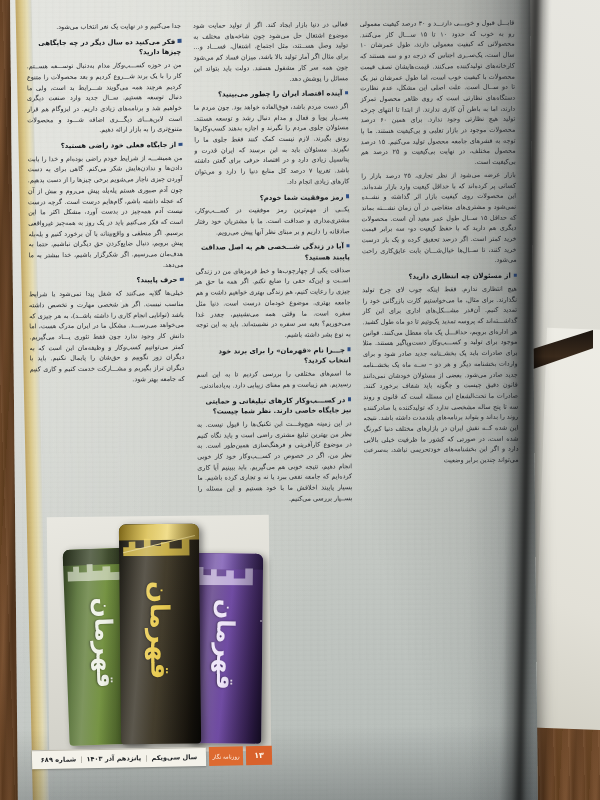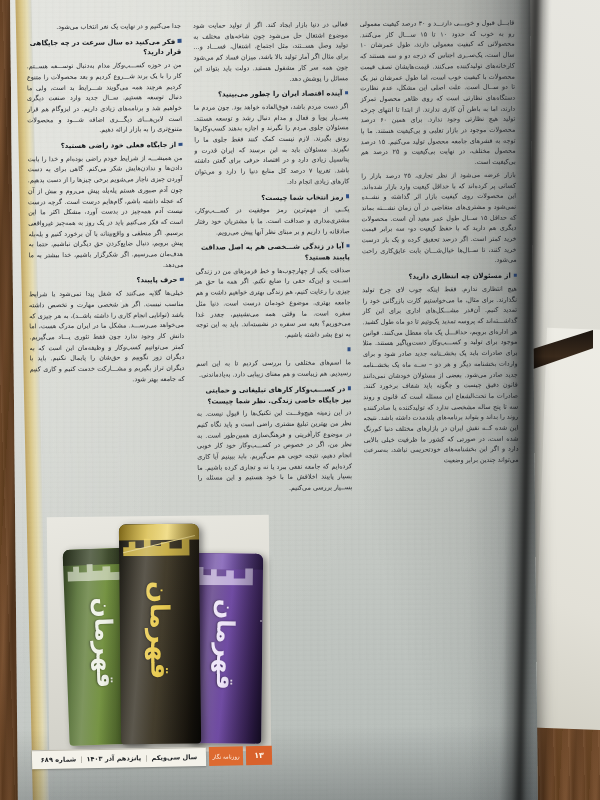--- a/index.html
+++ b/index.html
@@ -364,41 +364,41 @@
         <p>هیچ انتظاری ندارم. فقط اینکه چوب لای چرخ تولید نگذارند. برای مثال، ما می‌خواستیم کارت بازرگانی خود را تمدید کنیم. آن‌قدر مشـــکل‌های اداری برای این کار گذاشـــته‌اند که پروسه تمدید یک‌وتیم تا دو ماه طول کشید. هر اداره‌ای برویم، حداقـــل یک ماه معطل می‌کنند. قوانین موجود برای تولید و کســـب‌وکار دست‌وپاگیر هستند. مثلا برای صادرات باید یک بخشــنامه جدید صادر شود و برای واردات بخشنامه دیگر و هر دو – ســه ماه یک بخشــنامه جدید صادر می‌شود. بعضی از مسئولان خودشان نمی‌دانند قانون دقیق چیست و چگونه باید شفاف برخورد کنند. صادرات ما تحت‌الشعاع این مسئله است که قانون و روند سه تا پنج ساله مشخصی ندارد که تولیدکننده یا صادرکننده روند را بداند و بتواند برنامه‌های بلندمدت داشته باشد. نتیجه این شده کــه نقش ایران در بازارهای مختلف دنیا کم‌رنگ شده است، در صورتی که کشور ما ظرفیت خیلی بالایی دارد و اگر این بخشنامه‌های خودتحریمی نباشد، به‌سرعت می‌تواند چندین برابر وضعیت</p>
       </div>
 
       <div class="col">
         <p>فعالی در دنیا بازار ایجاد کند. اگر از تولید حمایت شود موضوع اشتغال حل می‌شود چون شاخه‌های مختلف به تولید وصل هســتند، مثل اجتماع، اشتغال، فســـاد و… برای مثال اگر آمار تولید بالا باشد، میزان فساد کم می‌شود چون همه سر کار مشغول هستند. دولت باید بتواند این مسائل را پوشش دهد.</p>
         <h3>
           <span class="bullet"></span><span>آینده اقتصاد ایران را چطور می‌بینید؟</span>
         </h3>
         <p>اگر دست مردم باشد، فوق‌العاده خواهد بود. چون مردم ما بســیار پویا و فعال و مدام دنبال رشد و توسعه هستند. مسئولان جلوی مردم را نگیرند و اجازه بدهند کسب‌وکارها رونق بگیرند. لازم نیست کمک کنند فقط جلوی ما را نگیرند. مسئولان باید به این برسند که ایران قدرت و پتانسیل زیادی دارد و در اقتصاد حرفی برای گفتن داشته باشد. تقریبا ۷ درصد کل منابع دنیا را دارد و می‌توان کارهای زیادی انجام داد.</p>
         <h3>
-          <span class="bullet"></span><span>رمز انتخاب شما چیست؟</span>
+          <span class="bullet"></span><span>رمز موفقیت شما خودم؟</span>
         </h3>
         <p>یکــی از مهم‌ترین رمز موفقیت در کســـب‌وکار، مشتری‌مداری و صداقت است. ما با مشتریان خود رفتار صادقانه را داریم و بر مبنای نظر آنها پیش می‌رویم.</p>
         <h3>
           <span class="bullet"></span><span>آیا در زندگی شـــخصی هم به اصل صداقت پایبند هستید؟</span>
         </h3>
         <p>صداقت یکی از چهارچوب‌ها و خط قرمزهای من در زندگی اســت و این‌که حقی را ضایع نکنم. اگر همه ما حق هر چیزی را رعایت کنیم، هم زندگی بهتری خواهیم داشت و هم جامعه بهتری. موضوع خودمان درست است. دنیا مثل سفره است. ما وقتی همه می‌نشینیم، چقدر غذا می‌خوریم؟ بقیه سر سفره در نشسته‌اند. باید به این توجه به نوع بشر داشته باشیم.</p>
         <h3>
-          <span class="bullet"></span>
+          <span class="bullet"></span><span>چـــرا نام «قهرمان» را برای برند خود انتخاب کردید؟</span>
         </h3>
         <p>ما اسم‌های مختلفی را بررسی کردیم تا به این اسم رسیدیم. هم زیباست و هم معنای زیبایی دارد. به‌یادماندنی.</p>
         <h3>
-          <span class="bullet"></span><span>در کســـب‌وکار کارهای تبلیغاتی و حمایتی نیز جایگاه خاصی زندگی. نظر شما چیست؟</span>
+          <span class="bullet"></span><span>در کســـب‌وکار کارهای تبلیغاتی و حمایتی نیز جایگاه خاصی دارند. نظر شما چیست؟</span>
         </h3>
         <p>در این زمینه هیچ‌وقـــت این تکنیک‌ها را قبول نیست. به نظر من بهترین تبلیغ مشتری راضی است و باید نگاه کنیم در موضوع کارآفرینی و فرهنگ‌سازی همین‌طور است. به نظر من، اگر در خصوص در کســـب‌وکار خود کار خوبی انجام دهیم، نتیجه خوبی هم می‌گیریم. باید ببینیم آیا کاری کرده‌ایم که جامعه نفعی ببرد یا نه و تجاری کرده باشیم. ما بسیار پایبند اخلاقش ما با خود هستیم و این مسئله را بســیار بررسی می‌کنیم.</p>
       </div>
 
       <div class="col">
         <p>جدا می‌کنیم و در نهایت یک نفر انتخاب می‌شود.</p>
         <h3>
-          <span class="bullet"></span><span>فکر می‌کنید ده سال سرعت در چه جایگاهی قرار دارید؟</span>
+          <span class="bullet"></span><span>فکر می‌کنید ده سال دیگر در چه جایگاهی چیزها دارید؟</span>
         </h3>
         <p>من در حوزه کســـب‌وکار مدام به‌دنبال توســـعه هســتم. کار را با یک برند شـــروع کردیم و بعد محصولات را متنوع کردیم هرچند همه می‌گویند شـــرایط بد است، ولی ما دنبال توسعه هستیم. ســال جدید وارد صنعت دیگری خواهیم شد و برنامه‌های زیادی داریم. در ایزوگام هم قرار است لاین‌هـــای دیگـــری اضافه شـــود و محصولات متنوع‌تری را به بازار ارائه دهیم.</p>
         <h3>
           <span class="bullet"></span><span>از جایگاه فعلی خود راضی هستید؟</span>
         </h3>
         <p>من همیشـــه از شرایط خودم راضی بوده‌ام و خدا را بابت دادن‌ها و ندادن‌هایش شکر می‌کنم. گاهی برای به دست آوردن چیزی ناچار می‌شویم برخی چیزها را از دست بدهیم. چون آدم صبوری هستم پله‌پله پیش می‌روم و بیش از آن که عجله داشته باشم، گام‌هایم درست است. گرچه درست نیست آدم همه‌چیز در بدست آورد، مشکل اکثر ما این است که فکر می‌کنیم باید در یک روز به همه‌چیز غیرواقعی برسیم. اگر منطقی و واقع‌بینانه با آن برخورد کنیم و بله‌بله پیش برویم، دنبال ضایع‌کردن حق دیگران نباشیم، حتما به هدف‌مان می‌رسیم. اگر شکرگزار باشیم، خدا بیشتر به ما می‌دهد.</p>
         <h3>
           <span class="bullet"></span><span>حرف پایبند؟</span>
         </h3>
         <p>خیلی‌ها گلایه می‌کنند که شغل پیدا نمی‌شود یا شرایط مناسب نیست. اگر هر شخصی مهارت و تخصص داشته باشد (توانایی انجام کاری را داشته باشــد)، به هر چیزی که می‌خواهد می‌رســـد. مشکل ما در ایران مدرک هست، اما دانش کار وجود ندارد چون فقط تئوری یـــاد می‌گیریم. کمتر می‌توانیم کسب‌وکار و وظیفه‌مان این است که به دیگران زور نگوییم و حق‌شان را پایمال نکنیم. باید با دیگران تراز بگیریم و مشـــارکت خدمت کنیم و کاری کنیم که جامعه بهتر شود.</p>

